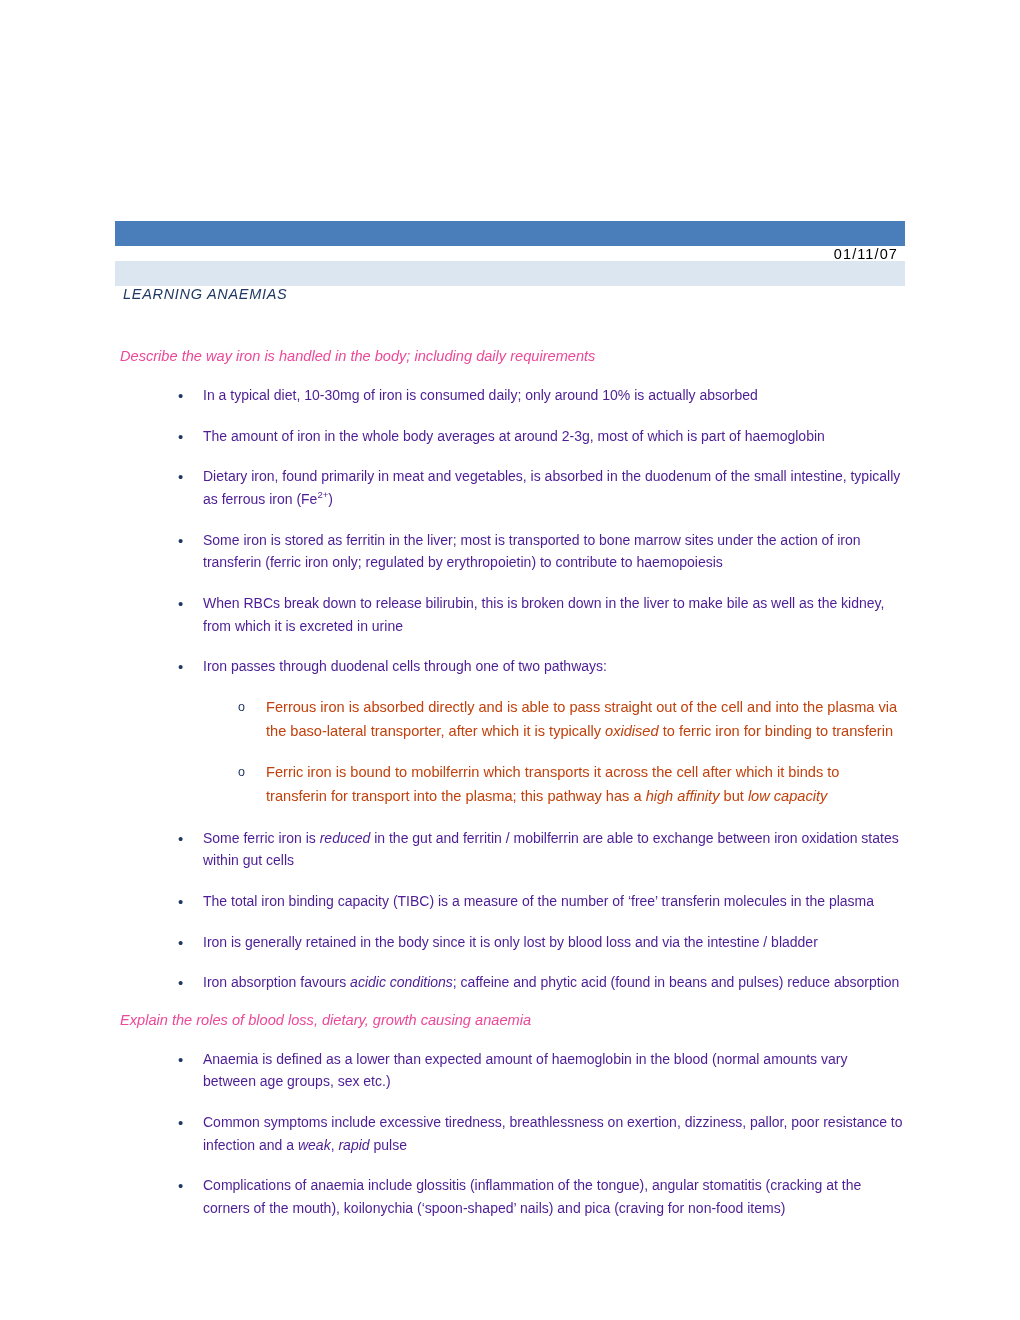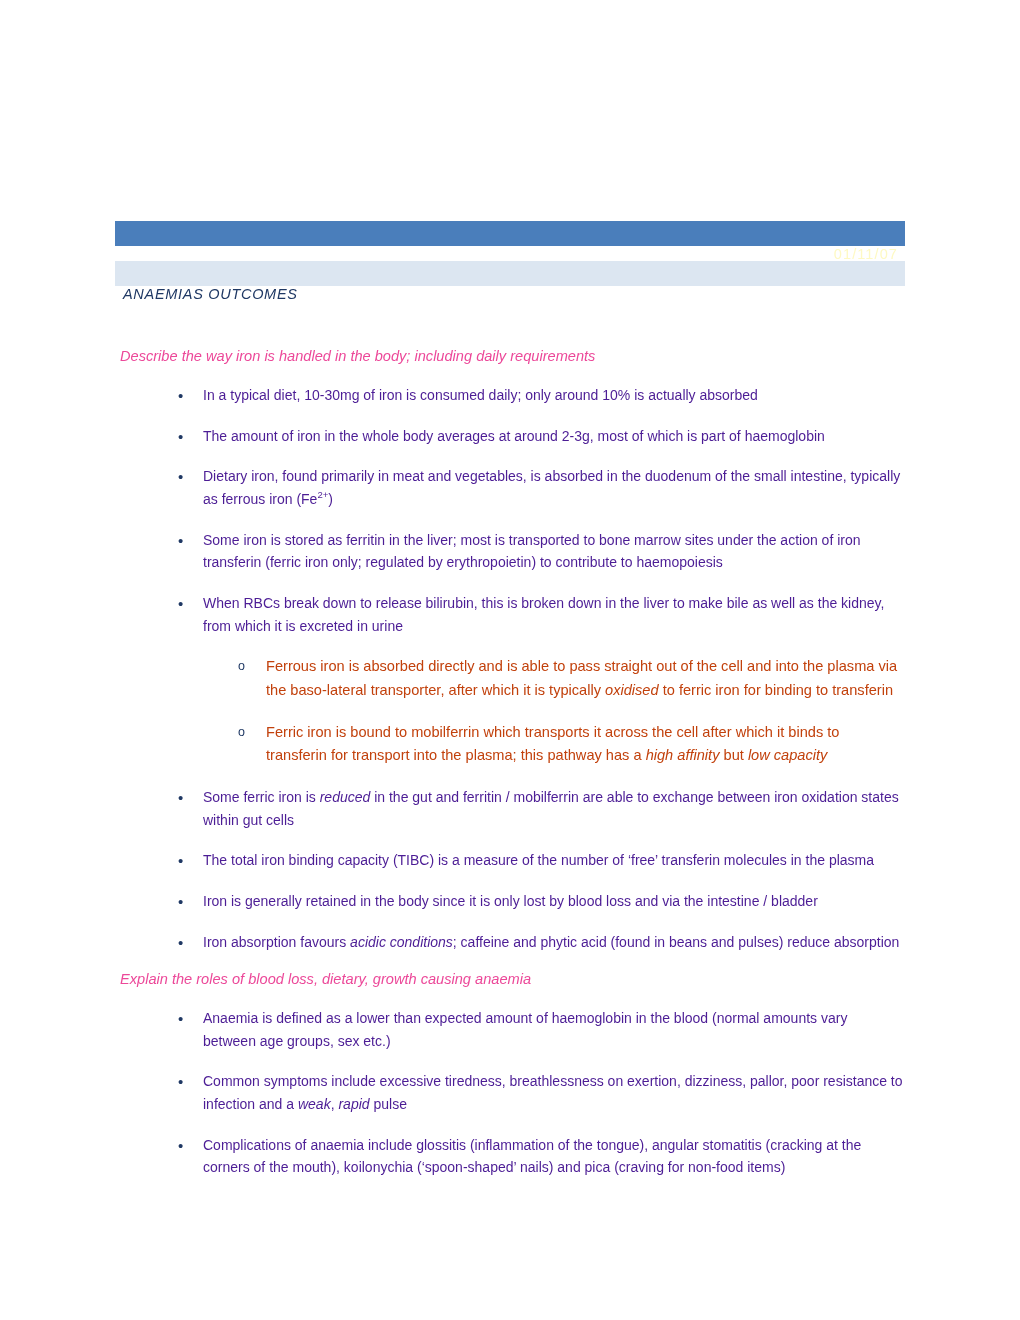--- a/index.html
+++ b/index.html
@@ -48,21 +48,21 @@
     font-weight: bold;
     color: #ffffff;
     letter-spacing: 0.35px;
     line-height: 1;
     white-space: nowrap;
   }
 
   .title-bar .doc-date {
     font-size: 14.5px;
     font-weight: normal;
-    color: #fef9c3;
+    color: #000000;
     letter-spacing: 1.1px;
     line-height: 1;
     white-space: nowrap;
   }
 
   
   .section-bar {
     position: absolute;
     left: 115px;
     top: 177px;
@@ -171,32 +171,33 @@
 <body>
 
 <div class="page">
 
   <div class="title-bar">
     <span class="doc-title">CRRM1.5: ANAEMIAS 1</span>
     <span class="doc-date">01/11/07</span>
   </div>
 
   <div class="section-bar">
-    <span class="section-title">ANAEMIAS OUTCOMES</span>
+    <span class="section-title">LEARNING ANAEMIAS</span>
   </div>
 
   <div class="content">
     <div id="lo-container">
         <div class="lo-heading">Describe the way iron is handled in the body; including daily requirements</div>
         <ul class="bullets">
           <li class="bullet">In a typical diet, 10-30mg of iron is consumed daily; only around 10% is actually absorbed</li>
           <li class="bullet">The amount of iron in the whole body averages at around 2-3g, most of which is part of haemoglobin</li>
           <li class="bullet">Dietary iron, found primarily in meat and vegetables, is absorbed in the <b>duodenum</b> of the small intestine, typically as <b>ferrous iron</b> (Fe<span class="sup">2+</span>)</li>
           <li class="bullet">Some iron is stored as <b>ferritin</b> in the liver; most is transported to bone marrow sites under the action of <b>iron transferin</b> (ferric iron only; regulated by erythropoietin) to contribute to haemopoiesis</li>
           <li class="bullet">When RBCs break down to release <b>bilirubin</b>, this is broken down in the liver to make bile as well as the kidney, from which it is excreted in urine</li>
+          <li class="bullet">Iron passes through duodenal cells through one of two pathways:</li>
           <ul class="subbullets">
             <li class="subbullet">Ferrous iron is absorbed directly and is able to pass straight out of the cell and into the plasma via the <b>baso-lateral transporter</b>, after which it is typically <i>oxidised</i> to ferric iron for binding to transferin</li>
             <li class="subbullet">Ferric iron is bound to <b>mobilferrin</b> which transports it across the cell after which it binds to transferin for transport into the plasma; this pathway has a <i>high affinity</i> but <i>low capacity</i></li>
           </ul>
           <li class="bullet">Some ferric iron is <i>reduced</i> in the gut and ferritin / mobilferrin are able to exchange between iron oxidation states within gut cells</li>
           <li class="bullet">The <b>total iron binding capacity</b> (TIBC) is a measure of the number of ‘free’ transferin molecules in the plasma</li>
           <li class="bullet">Iron is generally <b>retained</b> in the body since it is only lost by blood loss and via the intestine / bladder</li>
           <li class="bullet">Iron absorption favours <i>acidic conditions</i>; caffeine and phytic acid (found in beans and pulses) reduce absorption</li>
         </ul>
         <div class="lo-heading">Explain the roles of blood loss, dietary, growth causing anaemia</div>

